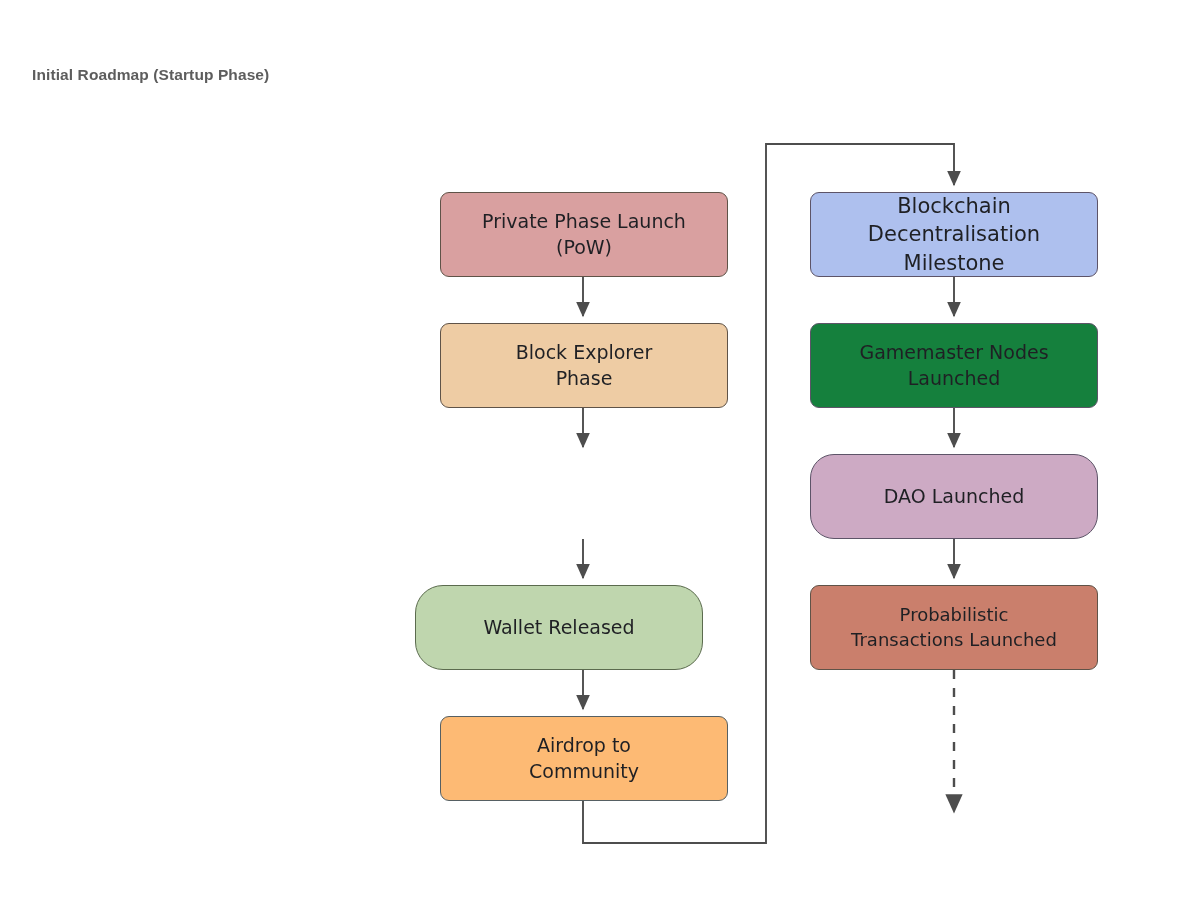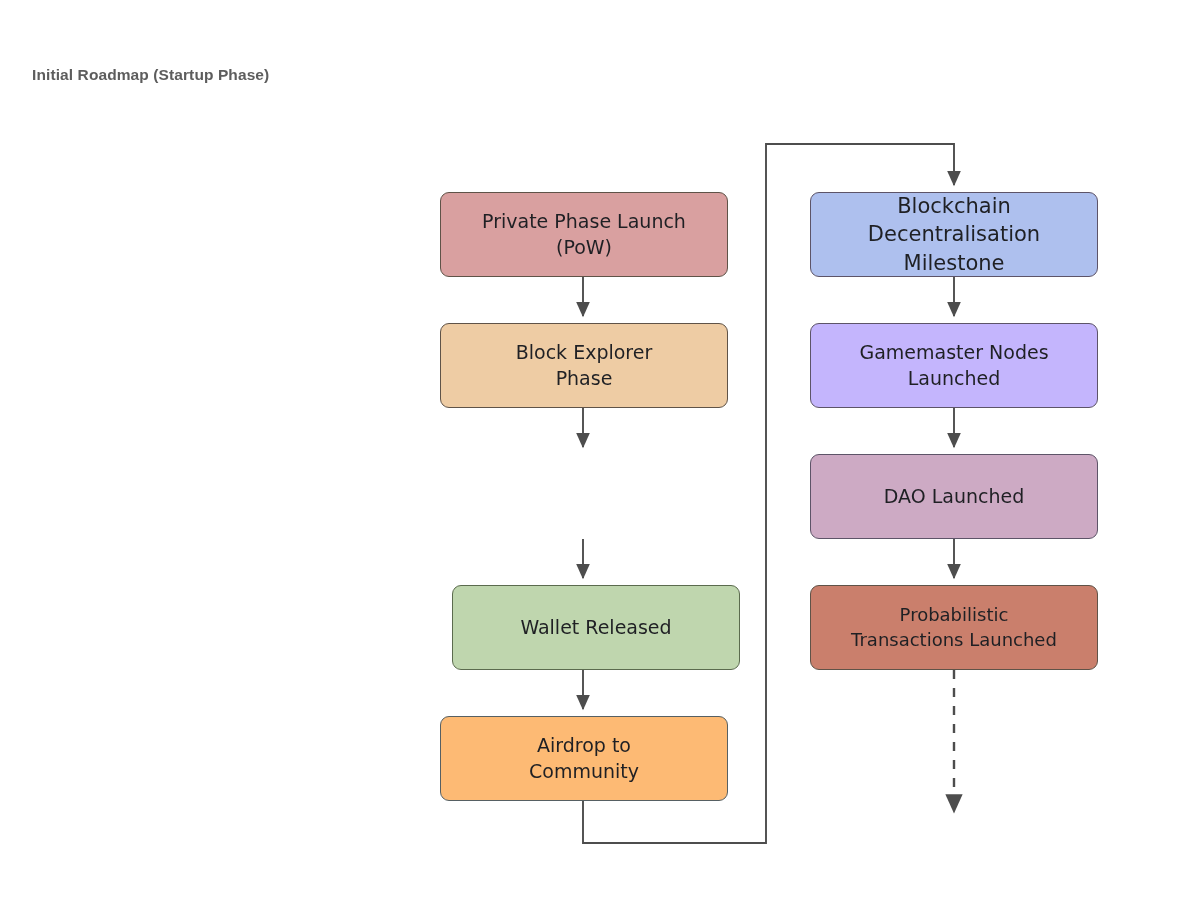--- a/index.html
+++ b/index.html
@@ -81,41 +81,41 @@
     <span>Private Phase Launch
 (PoW)</span>
   </div>
 
   <div class="node orange" style="left:440px;top:323px;width:288px;height:85px;background:#eecca4;">
     <span>Block Explorer
 Phase</span>
   </div>
 
 
-  <div class="node green" style="left:452px;top:585px;width:288px;height:85px;background:#bfd6ae;">
+  <div class="node green" style="left:415px;top:585px;width:288px;height:85px;background:#bfd6ae;border-radius:28px;">
     <span>Wallet Released</span>
   </div>
 
   <div class="node slate" style="left:440px;top:716px;width:288px;height:85px;background:#fdba74;">
     <span>Airdrop to
 Community</span>
   </div>
 
   <div class="node blue" style="left:810px;top:192px;width:288px;height:85px;background:#aec0ee;font-size:21px;">
     <span>Blockchain
 Decentralisation
 Milestone</span>
   </div>
 
-  <div class="node purple" style="left:810px;top:323px;width:288px;height:85px;background:#c4b5fd;">
+  <div class="node purple" style="left:810px;top:323px;width:288px;height:85px;background:#15803d;">
     <span>Gamemaster Nodes
 Launched</span>
   </div>
 
-  <div class="node mauve" style="left:810px;top:454px;width:288px;height:85px;background:#cdaac4;">
+  <div class="node mauve" style="left:810px;top:454px;width:288px;height:85px;background:#cdaac4;border-radius:24px;">
     <span>DAO Launched</span>
   </div>
 
   <div class="node terracotta" style="left:810px;top:585px;width:288px;height:85px;background:#ca7f6c;font-size:18px;">
     <span>Probabilistic
 Transactions Launched</span>
   </div>
 
 </div>
 

